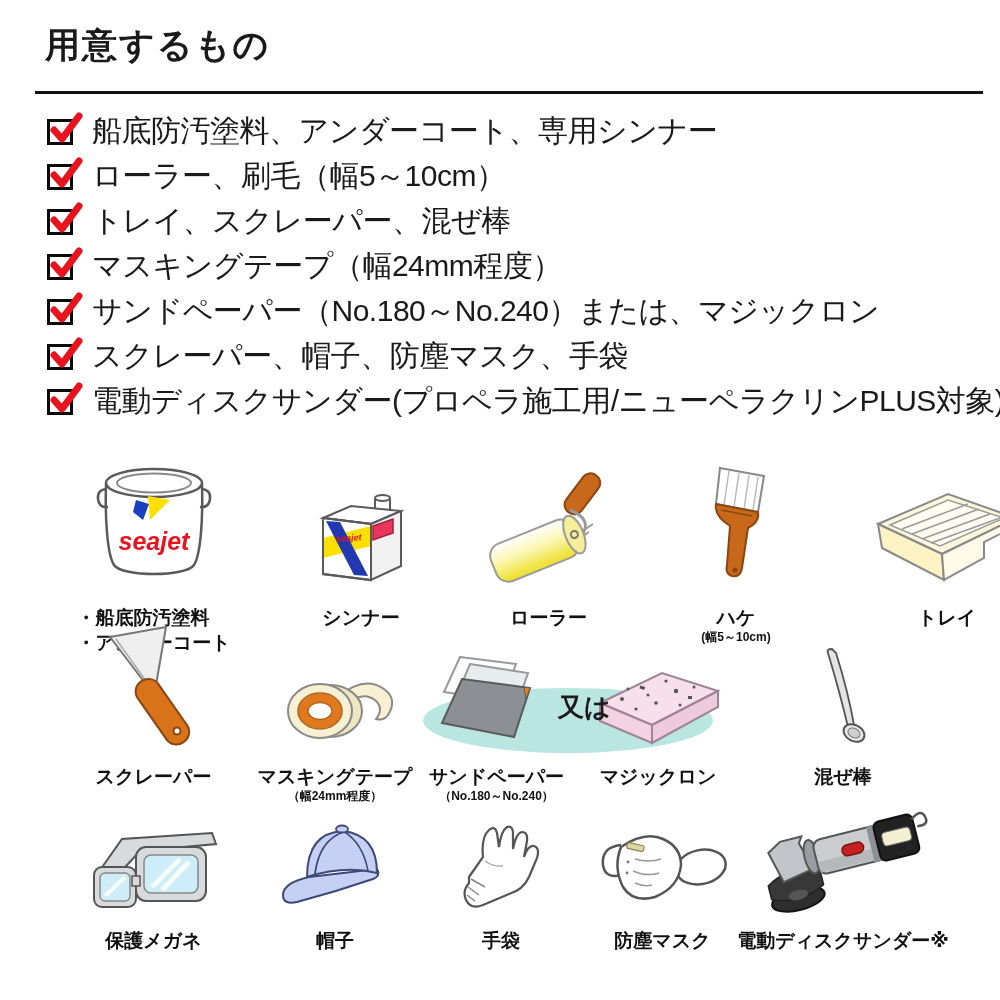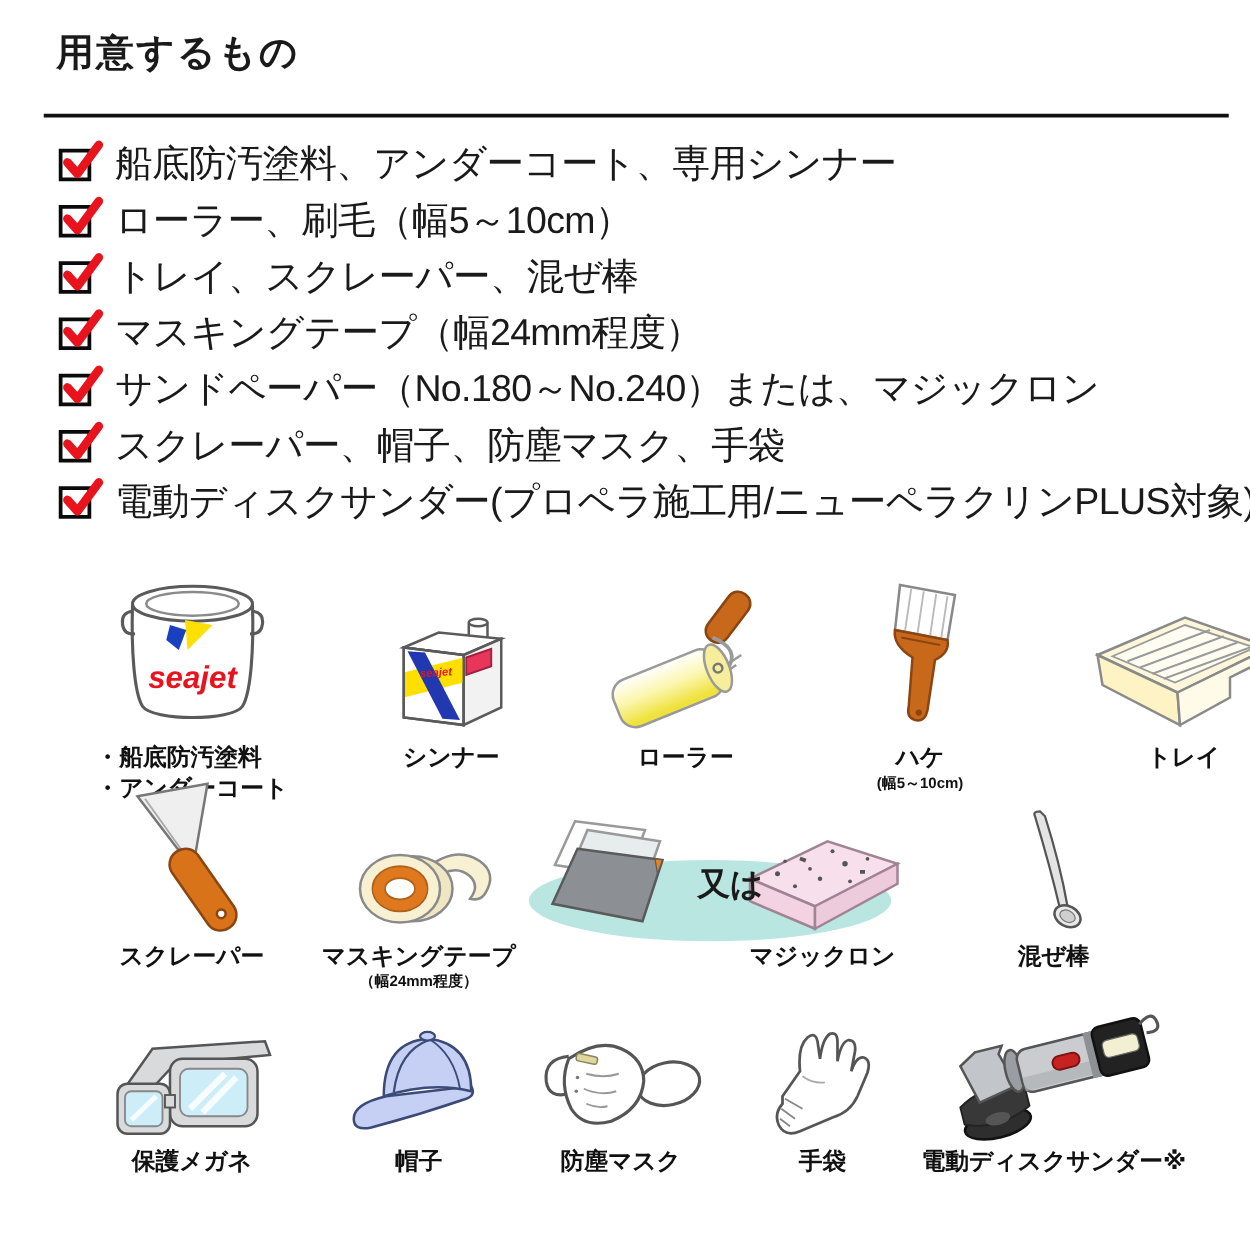--- a/index.html
+++ b/index.html
@@ -1,33 +1,33 @@
 <!DOCTYPE html>
 <html><head>
 <meta charset="utf-8">
 <style>
   html,body{margin:0;padding:0;background:#fff;}
   .page{position:relative;width:1000px;height:1000px;background:#fff;overflow:hidden;
         font-family:"Liberation Sans","DejaVu Sans",sans-serif;color:#1a1a1a;}
-  .title{position:absolute;left:45px;top:22px;margin:0;font-size:30px;font-weight:700;letter-spacing:2px;}
+  .title{position:absolute;left:45px;top:22px;margin:0;font-size:35px;font-weight:700;letter-spacing:2px;}
   .rule{position:absolute;left:35px;top:91px;width:948px;height:0;border-top:3px solid #111;}
   
   .checklist{position:absolute;left:47px;top:109px;margin:0;padding:0;list-style:none;}
   .checklist li{height:45px;display:flex;align-items:center;}
   .cb{position:relative;width:20px;height:20px;border:3px solid #0a0a0a;background:#fff;flex:none;margin-right:19px;}
   .cb svg{position:absolute;left:1px;top:-8px;overflow:visible;}
   .cl-text{font-size:30px;font-weight:500;letter-spacing:-0.5px;white-space:nowrap;}
   
   .row{position:absolute;left:55px;width:890px;display:flex;}
   #row1{top:458px;gap:26px;} #row2{top:645px;} #row3{top:815px;}
   .cell{display:flex;flex-direction:column;align-items:center;position:relative;z-index:1;flex:none;}
   .col1{width:197px}.col2{width:166px}.col3{width:157px}.col4{width:166px}.col5{width:204px}
   .icon-box{display:flex;align-items:flex-end;justify-content:center;}
   #row1 .icon-box{height:130px;} #row2 .icon-box{height:102px;} #row3 .icon-box{height:96px;}
-  .caption{font-size:19px;font-weight:700;color:#111;text-align:center;line-height:1.32;white-space:nowrap;margin-top:6px;}
+  .caption{font-size:19px;font-weight:700;color:#111;text-align:center;line-height:1.32;white-space:nowrap;margin-top:17px;}
   .caption .sub{font-size:12px;}
   .caption.two-line{text-align:left;}
   .or-ellipse{position:absolute;left:368px;top:43px;width:290px;height:65px;border-radius:50%;
               background:#b9e6e0;z-index:0;}
   .or-label{position:absolute;left:503px;top:45px;font-size:26px;font-weight:700;z-index:2;}
   svg{display:block;}
 </style>
 </head>
 <body>
 
@@ -236,20 +236,24 @@
     <div class="cell col3">
       <div class="icon-box">
           <span>
         <svg width="122" height="92" viewBox="0 0 122 92">
           <polygon points="24,2 80,9 66,46 8,37" fill="#fdfdfd" stroke="#999" stroke-width="2"></polygon>
           <polygon points="34,9 92,18 78,58 18,47" fill="#e7ecec" stroke="#999" stroke-width="2"></polygon>
           <polygon points="26,24 94,33 78,82 6,68" fill="#8c9094" stroke="#5a5a5a" stroke-width="2"></polygon>
           <polygon points="88,32 94,33 90,44" fill="#e8821c" stroke="#5a5a5a" stroke-width="1"></polygon>
         </svg>
           </span>
+      </div>
+      <div class="caption">
+        <div>サンドペーパー</div>
+        <div class="sub">（No.180～No.240）</div>
       </div>
     </div>
 
     <div class="cell col4">
       <div class="icon-box">
           <span>
         <svg width="132" height="78" viewBox="0 0 132 78">
           <polygon points="8,34 70,4 126,22 60,56" fill="#f8dfec" stroke="#a08494" stroke-width="2"></polygon>
           <polygon points="8,34 60,56 60,74 8,52" fill="#f3d2e2" stroke="#a08494" stroke-width="2"></polygon>
           <polygon points="60,56 126,22 126,38 60,74" fill="#eecbdc" stroke="#a08494" stroke-width="2"></polygon>
@@ -313,48 +317,48 @@
           <path d="M28,58 Q28,14 64,12 Q98,16 98,54 Q66,46 28,58 Z" fill="#c6d0f4" stroke="#3c4a78" stroke-width="2"></path>
           <path d="M36,55 Q40,22 64,13" fill="none" stroke="#3c4a78" stroke-width="1.8"></path>
           <path d="M64,12 Q84,24 89,52" fill="none" stroke="#3c4a78" stroke-width="1.5"></path>
           <ellipse cx="63" cy="10" rx="6" ry="3.5" fill="#c6d0f4" stroke="#3c4a78" stroke-width="1.8"></ellipse>
         </svg>
           </span>
       </div>
       <div class="caption">帽子</div>
     </div>
 
+    <div class="cell col4">
+      <div class="icon-box">
+          <span>
+        <svg width="100" height="94" viewBox="0 0 100 94">
+          <path d="M18,60 L32,40 Q30,20 38,13 Q44,8 46,16 L48,30 Q50,14 56,10 Q62,8 62,17 L62,32 Q65,16 71,15 Q77,15 76,24 L73,40 Q77,28 83,29 Q89,31 86,41 L78,60 Q72,73 58,77 L32,88 Q20,93 15,83 Q11,74 18,66 Z" fill="#fff" stroke="#555" stroke-width="2.2"></path>
+          <path d="M20,62 L34,70 M17,70 L28,78 M16,78 L24,84" stroke="#888" stroke-width="1.5"></path>
+          <path d="M34,44 Q42,50 52,49" fill="none" stroke="#aaa" stroke-width="1.3"></path>
+        </svg>
+          </span>
+      </div>
+      <div class="caption">手袋</div>
+    </div>
+
     <div class="cell col3">
       <div class="icon-box">
           <span>
         <svg width="132" height="82" viewBox="0 0 132 82">
           <ellipse cx="104" cy="38" rx="25" ry="17" transform="rotate(-12 104 38)" fill="#fff" stroke="#555" stroke-width="2.5"></ellipse>
           <path d="M24,16 Q4,18 6,36 Q8,50 24,46" fill="#fff" stroke="#555" stroke-width="2.5"></path>
           <path d="M24,18 Q48,2 66,10 Q84,18 84,36 Q82,58 58,68 Q36,74 26,58 Q16,38 24,18 Z" fill="#fff" stroke="#555" stroke-width="2.5"></path>
           <rect x="30" y="15" width="17" height="6" rx="2" transform="rotate(12 38 18)" fill="#ded8a0" stroke="#8a845a" stroke-width="1.2"></rect>
           <path d="M38,30 Q52,34 64,30 M36,42 Q50,48 62,44 M38,54 Q47,58 55,56" fill="none" stroke="#999" stroke-width="1.5"></path>
           <circle cx="31" cy="33" r="1.4" fill="#777"></circle>
               <circle cx="30" cy="44" r="1.4" fill="#777"></circle>
         </svg>
           </span>
       </div>
       <div class="caption">防塵マスク</div>
-    </div>
-
-    <div class="cell col4">
-      <div class="icon-box">
-          <span>
-        <svg width="100" height="94" viewBox="0 0 100 94">
-          <path d="M18,60 L32,40 Q30,20 38,13 Q44,8 46,16 L48,30 Q50,14 56,10 Q62,8 62,17 L62,32 Q65,16 71,15 Q77,15 76,24 L73,40 Q77,28 83,29 Q89,31 86,41 L78,60 Q72,73 58,77 L32,88 Q20,93 15,83 Q11,74 18,66 Z" fill="#fff" stroke="#555" stroke-width="2.2"></path>
-          <path d="M20,62 L34,70 M17,70 L28,78 M16,78 L24,84" stroke="#888" stroke-width="1.5"></path>
-          <path d="M34,44 Q42,50 52,49" fill="none" stroke="#aaa" stroke-width="1.3"></path>
-        </svg>
-          </span>
-      </div>
-      <div class="caption">手袋</div>
     </div>
 
     <div class="cell col5">
       <div class="icon-box">
           <span>
         <svg width="168" height="112" viewBox="0 0 168 112" style="overflow:visible">
           <g transform="rotate(-14 84 56)">
             <ellipse cx="30" cy="88" rx="27" ry="11" fill="#2e2e2e" stroke="#111" stroke-width="2"></ellipse>
             <path d="M4,68 Q30,52 58,66 L58,80 Q30,94 4,82 Z" fill="#383838" stroke="#222" stroke-width="1.5"></path>
             <ellipse cx="31" cy="84" rx="10" ry="5" fill="#555"></ellipse>

